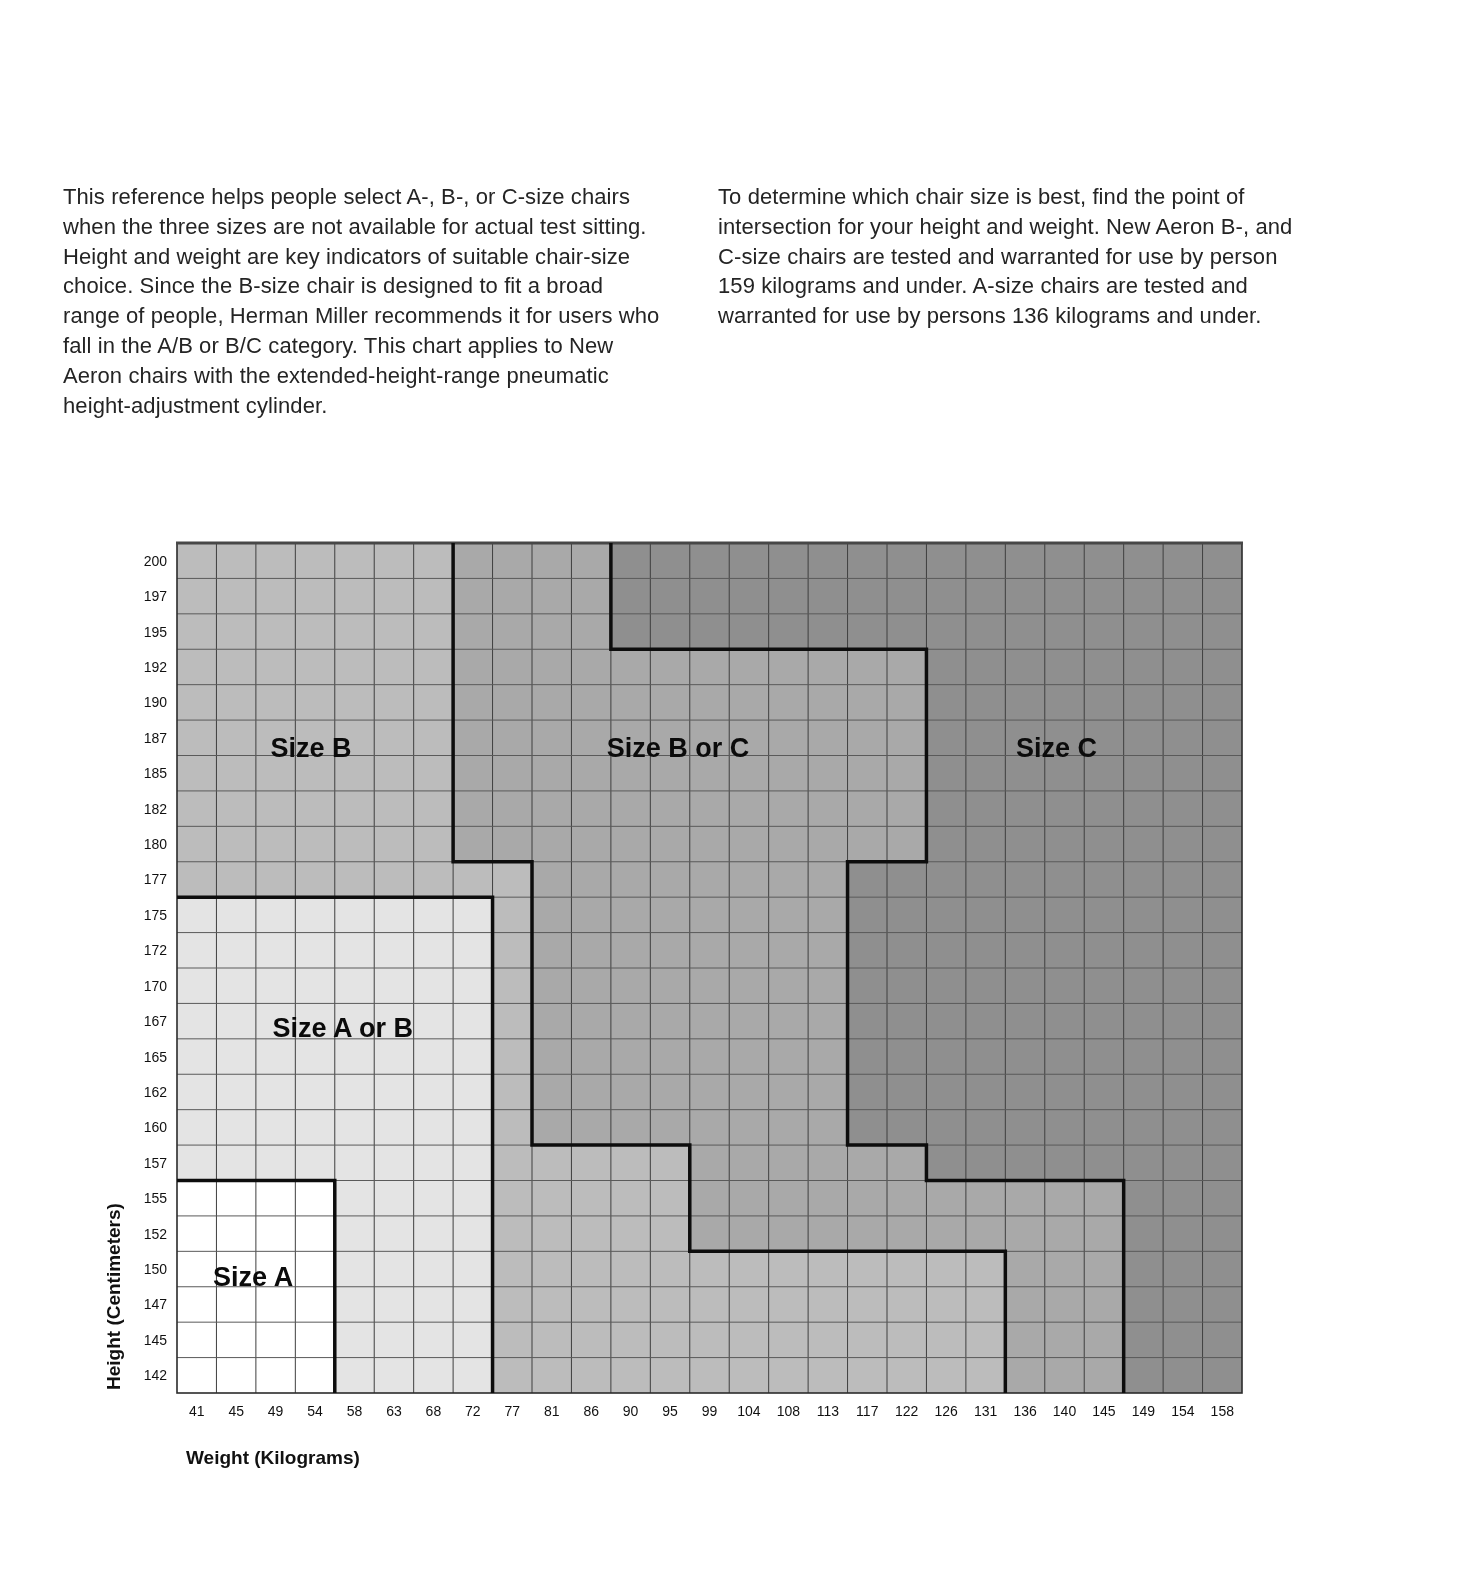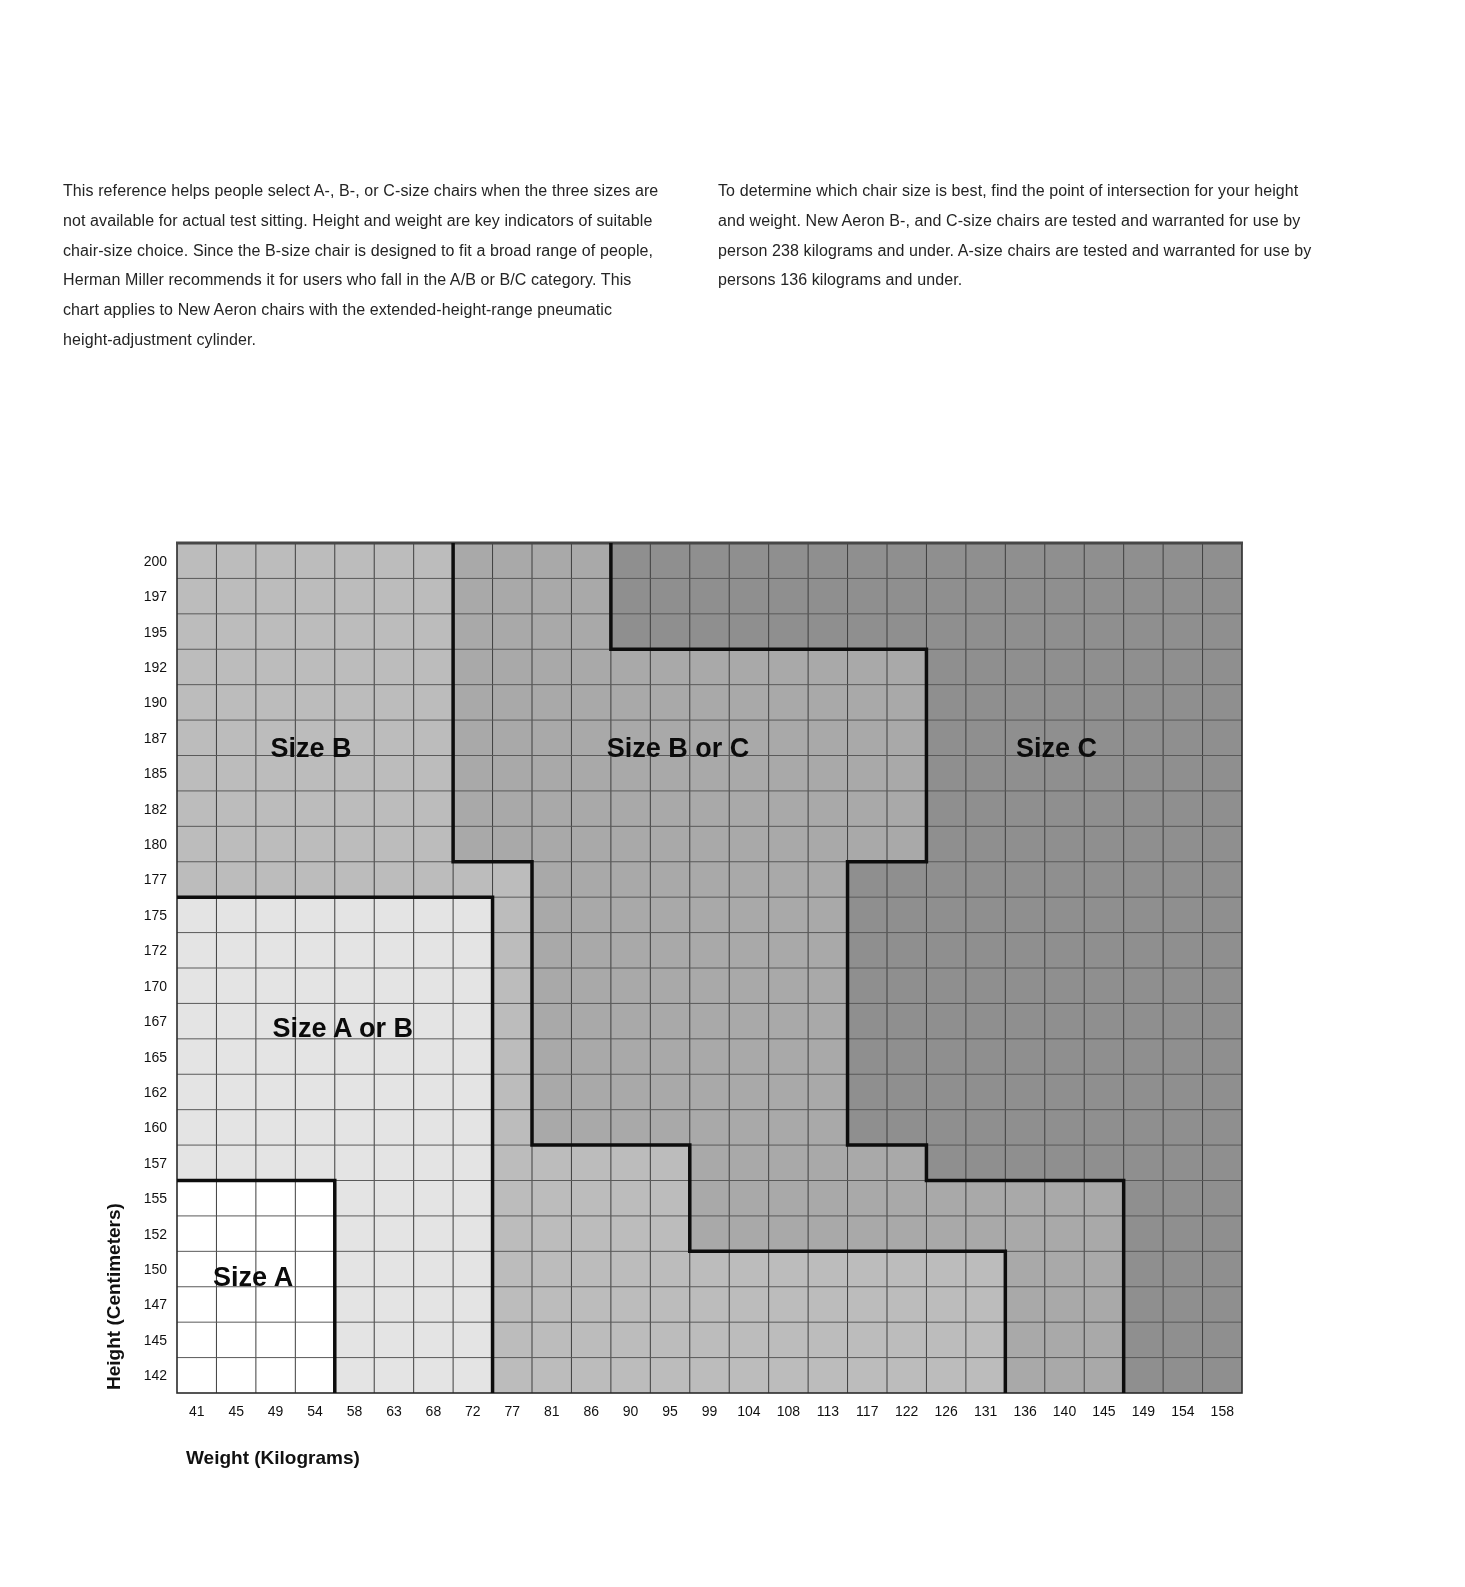--- a/index.html
+++ b/index.html
@@ -1,34 +1,34 @@
 <!DOCTYPE html>
 <html><head>
 <meta charset="utf-8">
 <style>
   html,body{margin:0;padding:0;background:#ffffff;}
   #page{position:relative;width:1465px;height:1587px;background:#ffffff;overflow:hidden;
         font-family:"Liberation Sans",sans-serif;color:#232323;}
-  .intro{position:absolute;top:160px;font-size:16px;line-height:29.8px;color:#242424;
+  .intro{position:absolute;top:160px;font-size:22px;line-height:29.8px;color:#242424;
          letter-spacing:0.1px;}
   #intro-left{left:63px;width:600px;}
   #intro-right{left:718px;width:596px;}
   #chart-wrap{position:absolute;left:57px;top:523px;width:1250px;height:1010px;}
   svg text{font-family:"Liberation Sans",sans-serif;}
   .tick{font-size:14px;fill:#111111;}
   .axis-title{font-size:19px;font-weight:bold;fill:#111111;}
   .region-label{font-size:27px;font-weight:bold;fill:#0b0b0b;}
 </style>
 </head>
 <body>
 <div id="page">
 
   <p class="intro" id="intro-left">This reference helps people select A-, B-, or C-size chairs when the three sizes are not available for actual test sitting. Height and weight are key indicators of suitable chair-size choice. Since the B-size chair is designed to fit a broad range of people, Herman Miller recommends it for users who fall in the A/B or B/C category. This chart applies to New Aeron chairs with the extended-height-range pneumatic height-adjustment cylinder.</p>
 
-  <p class="intro" id="intro-right">To determine which chair size is best, find the point of intersection for your height and weight. New Aeron B-, and C-size chairs are tested and warranted for use by person 238 kilograms and under. A-size chairs are tested and warranted for use by persons 136 kilograms and under.</p>
+  <p class="intro" id="intro-right">To determine which chair size is best, find the point of intersection for your height and weight. New Aeron B-, and C-size chairs are tested and warranted for use by person 159 kilograms and under. A-size chairs are tested and warranted for use by persons 136 kilograms and under.</p>
 
   <div id="chart-wrap"><svg width="1250" height="1010" viewBox="0 0 1250 1010">
         <polygon points="120,657.5 277.77777777777777,657.5 277.77777777777777,870 120,870" fill="#ffffff"></polygon>
         <polygon points="120,374.16666666666663 435.55555555555554,374.16666666666663 435.55555555555554,870 277.77777777777777,870 277.77777777777777,657.5 120,657.5" fill="#e4e4e4"></polygon>
         <polygon points="120,20 396.1111111111111,20 396.1111111111111,338.75 475,338.75 475,622.0833333333333 632.7777777777777,622.0833333333333 632.7777777777777,728.3333333333333 948.3333333333333,728.3333333333333 948.3333333333333,870 435.55555555555554,870 435.55555555555554,374.16666666666663 120,374.16666666666663" fill="#bcbcbc"></polygon>
         <polygon points="396.1111111111111,20 553.8888888888889,20 553.8888888888889,126.25 869.4444444444445,126.25 869.4444444444445,338.75 790.5555555555555,338.75 790.5555555555555,622.0833333333333 869.4444444444445,622.0833333333333 869.4444444444445,657.5 1066.6666666666665,657.5 1066.6666666666665,870 948.3333333333333,870 948.3333333333333,728.3333333333333 632.7777777777777,728.3333333333333 632.7777777777777,622.0833333333333 475,622.0833333333333 475,338.75 396.1111111111111,338.75" fill="#a9a9a9"></polygon>
         <polygon points="553.8888888888889,20 1185,20 1185,870 1066.6666666666665,870 1066.6666666666665,657.5 869.4444444444445,657.5 869.4444444444445,622.0833333333333 790.5555555555555,622.0833333333333 790.5555555555555,338.75 869.4444444444445,338.75 869.4444444444445,126.25 553.8888888888889,126.25" fill="#8f8f8f"></polygon>
         <line x1="159.44444444444446" y1="20" x2="159.44444444444446" y2="870" stroke="#3f3f3f" stroke-width="1"></line>
         <line x1="198.88888888888889" y1="20" x2="198.88888888888889" y2="870" stroke="#3f3f3f" stroke-width="1"></line>
         <line x1="238.33333333333331" y1="20" x2="238.33333333333331" y2="870" stroke="#3f3f3f" stroke-width="1"></line>

